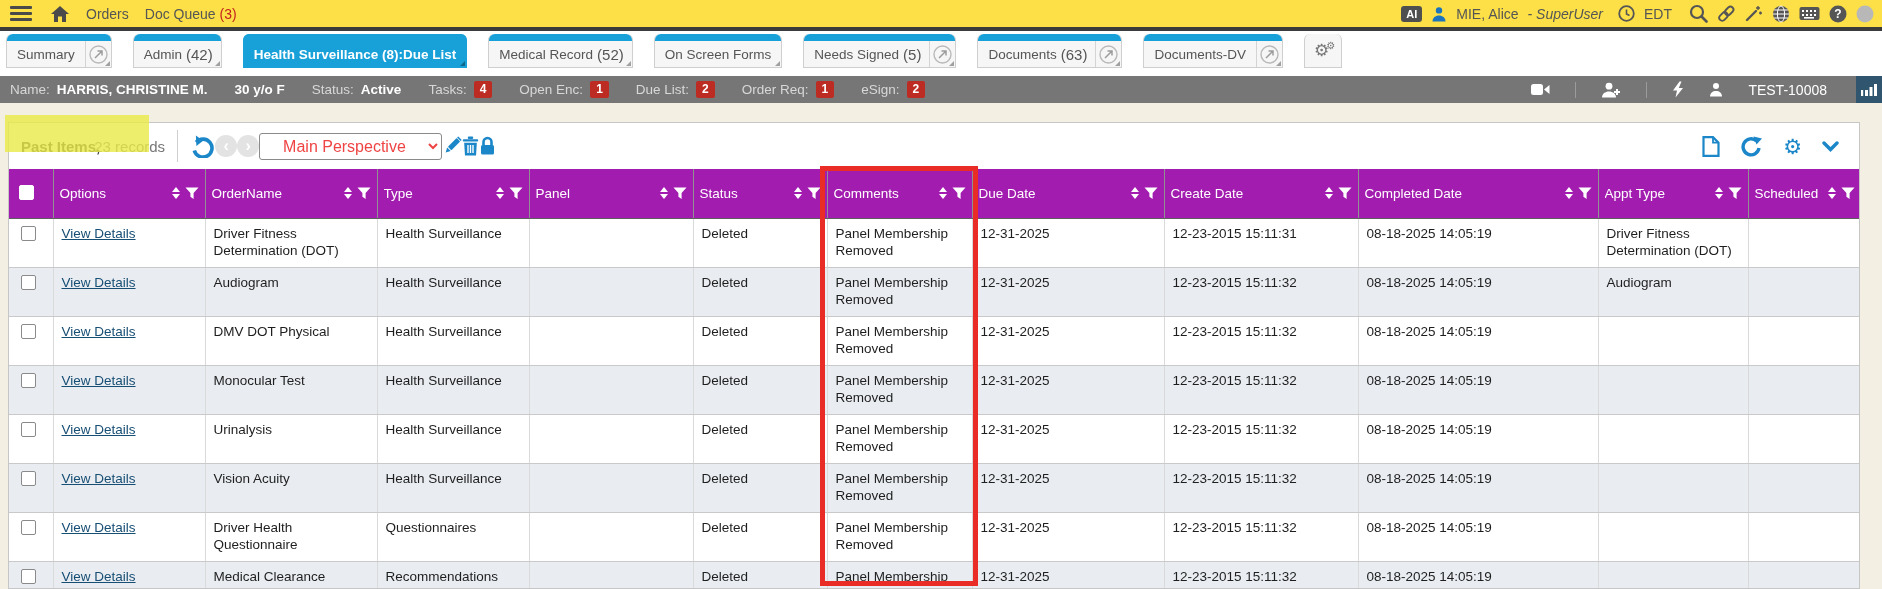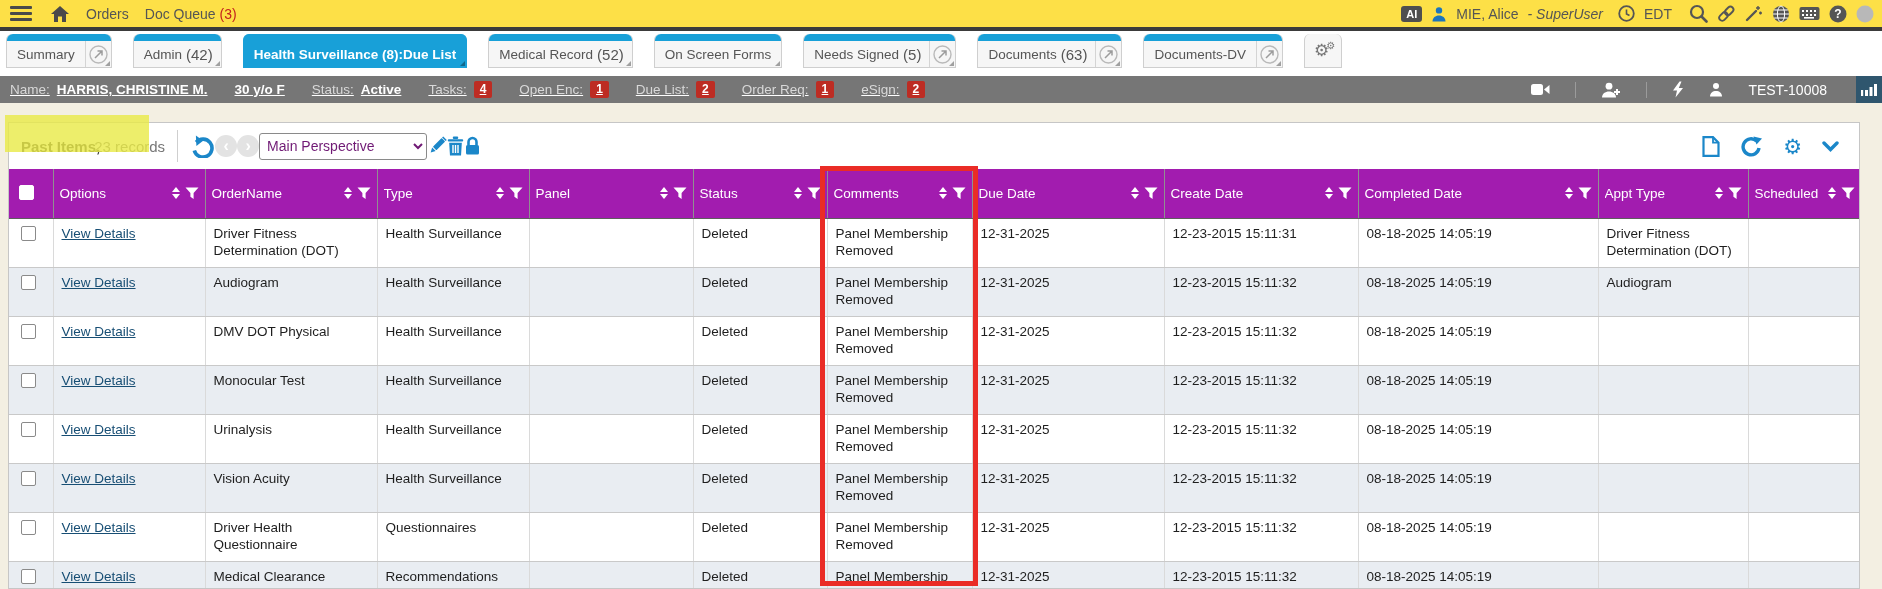--- a/index.html
+++ b/index.html
@@ -31,38 +31,38 @@
   .tab .cnt { font-size:15px; margin-left:-6px; padding-right:8px; }
   .tab.active { background:#18a0d8; border-color:#18a0d8; color:#fff; font-weight:bold; }
   .tab .popup { width:26px; align-self:stretch; border-left:1px solid #d4d4d4; display:flex; align-items:center; justify-content:center; }
   .tab .notch { position:absolute; right:1px; bottom:1px; width:0; height:0;
                 border-left:5px solid transparent; border-bottom:5px solid rgba(0,0,0,.35); }
   .tab.gear-tab::before { display:none; }
   .tab.gear-tab { padding:0 9px; color:#777; font-size:17px; letter-spacing:-3px; }
   .tab.gear-tab .small-gear { font-size:10px; vertical-align:top; }
   
   .patientbar { height:27px; background:#767676; display:flex; align-items:center; justify-content:space-between; padding-left:10px; color:#fff; font-size:13.5px; }
-  .pleft { display:flex; align-items:center;text-decoration:underline; }
+  .pleft { display:flex; align-items:center; }
   .pfield { display:flex; align-items:center; gap:7px; margin-right:27px; white-space:nowrap; }
   .plabel { color:#d8d8d8; }
   .pvalue { font-weight:bold; }
   .badge { background:#bd2c23; color:#fff; font-weight:bold; font-size:12px; padding:1px 6px; border-radius:2px; line-height:15px; }
   .pright { display:flex; align-items:center; gap:25px; height:100%; }
   .psep { width:1px; height:16px; background:#9b9b9b; }
   .pid { font-weight:normal; font-size:14px; }
   .chart-tile { width:26px; height:100%; background:#2f566e; display:flex; align-items:center; justify-content:center; margin-left:4px; cursor:pointer; }
   
   .content { position:relative; height:486px; padding:19px 22px 0 8px; }
   .panel { background:#fff; border:1px solid #c6c6c6; height:467px; overflow:hidden; }
   .toolbar { height:46px; display:flex; align-items:center; padding:0 12px; }
   .tb-title { font-size:15px; font-weight:bold; color:#444; white-space:nowrap; }
   .tb-records { font-size:15px; color:#777; margin-left:-6px; white-space:nowrap; }
   .tsep { width:1px; height:32px; background:#cfcfcf; margin:0 12px; }
   .navcircle { width:22px; height:22px; border-radius:50%; background:#e3e3e3; color:#fff; display:flex; align-items:center; justify-content:center; font-size:16px; font-weight:bold; cursor:default; line-height:1; }
-  select.perspective { height:27px; font-size:14px; color:#701a75; border:1px solid #8a8a8a; border-radius:3px; min-width:168px; padding:0 3px; background:#fff; }
+  select.perspective { height:27px; font-size:16px; color:#ef4444; border:1px solid #8a8a8a; border-radius:3px; min-width:168px; padding:0 19px; background:#fff; }
   .icon-btn { display:inline-flex; align-items:center; justify-content:center; cursor:pointer; }
   .toolbar-right { margin-left:auto; display:flex; align-items:center; gap:20px; padding-right:8px; }
   
   table.grid { width:100%; border-collapse:collapse; table-layout:fixed; font-size:13.5px; color:#1e1e1e; }
   table.grid th { background:#a21caf; color:#fff; font-weight:normal; height:30px; padding:0 6px;
                   border-right:1px solid #909090; border-bottom:1px solid #5e5e5e; text-align:left; cursor:pointer; }
   .hcell { display:flex; align-items:center; gap:5px; }
   .hlabel { white-space:nowrap; overflow:hidden; }
   .hctrl { margin-left:auto; display:flex; align-items:center; gap:5px; }
   .sort { display:flex; flex-direction:column; gap:2px; }

